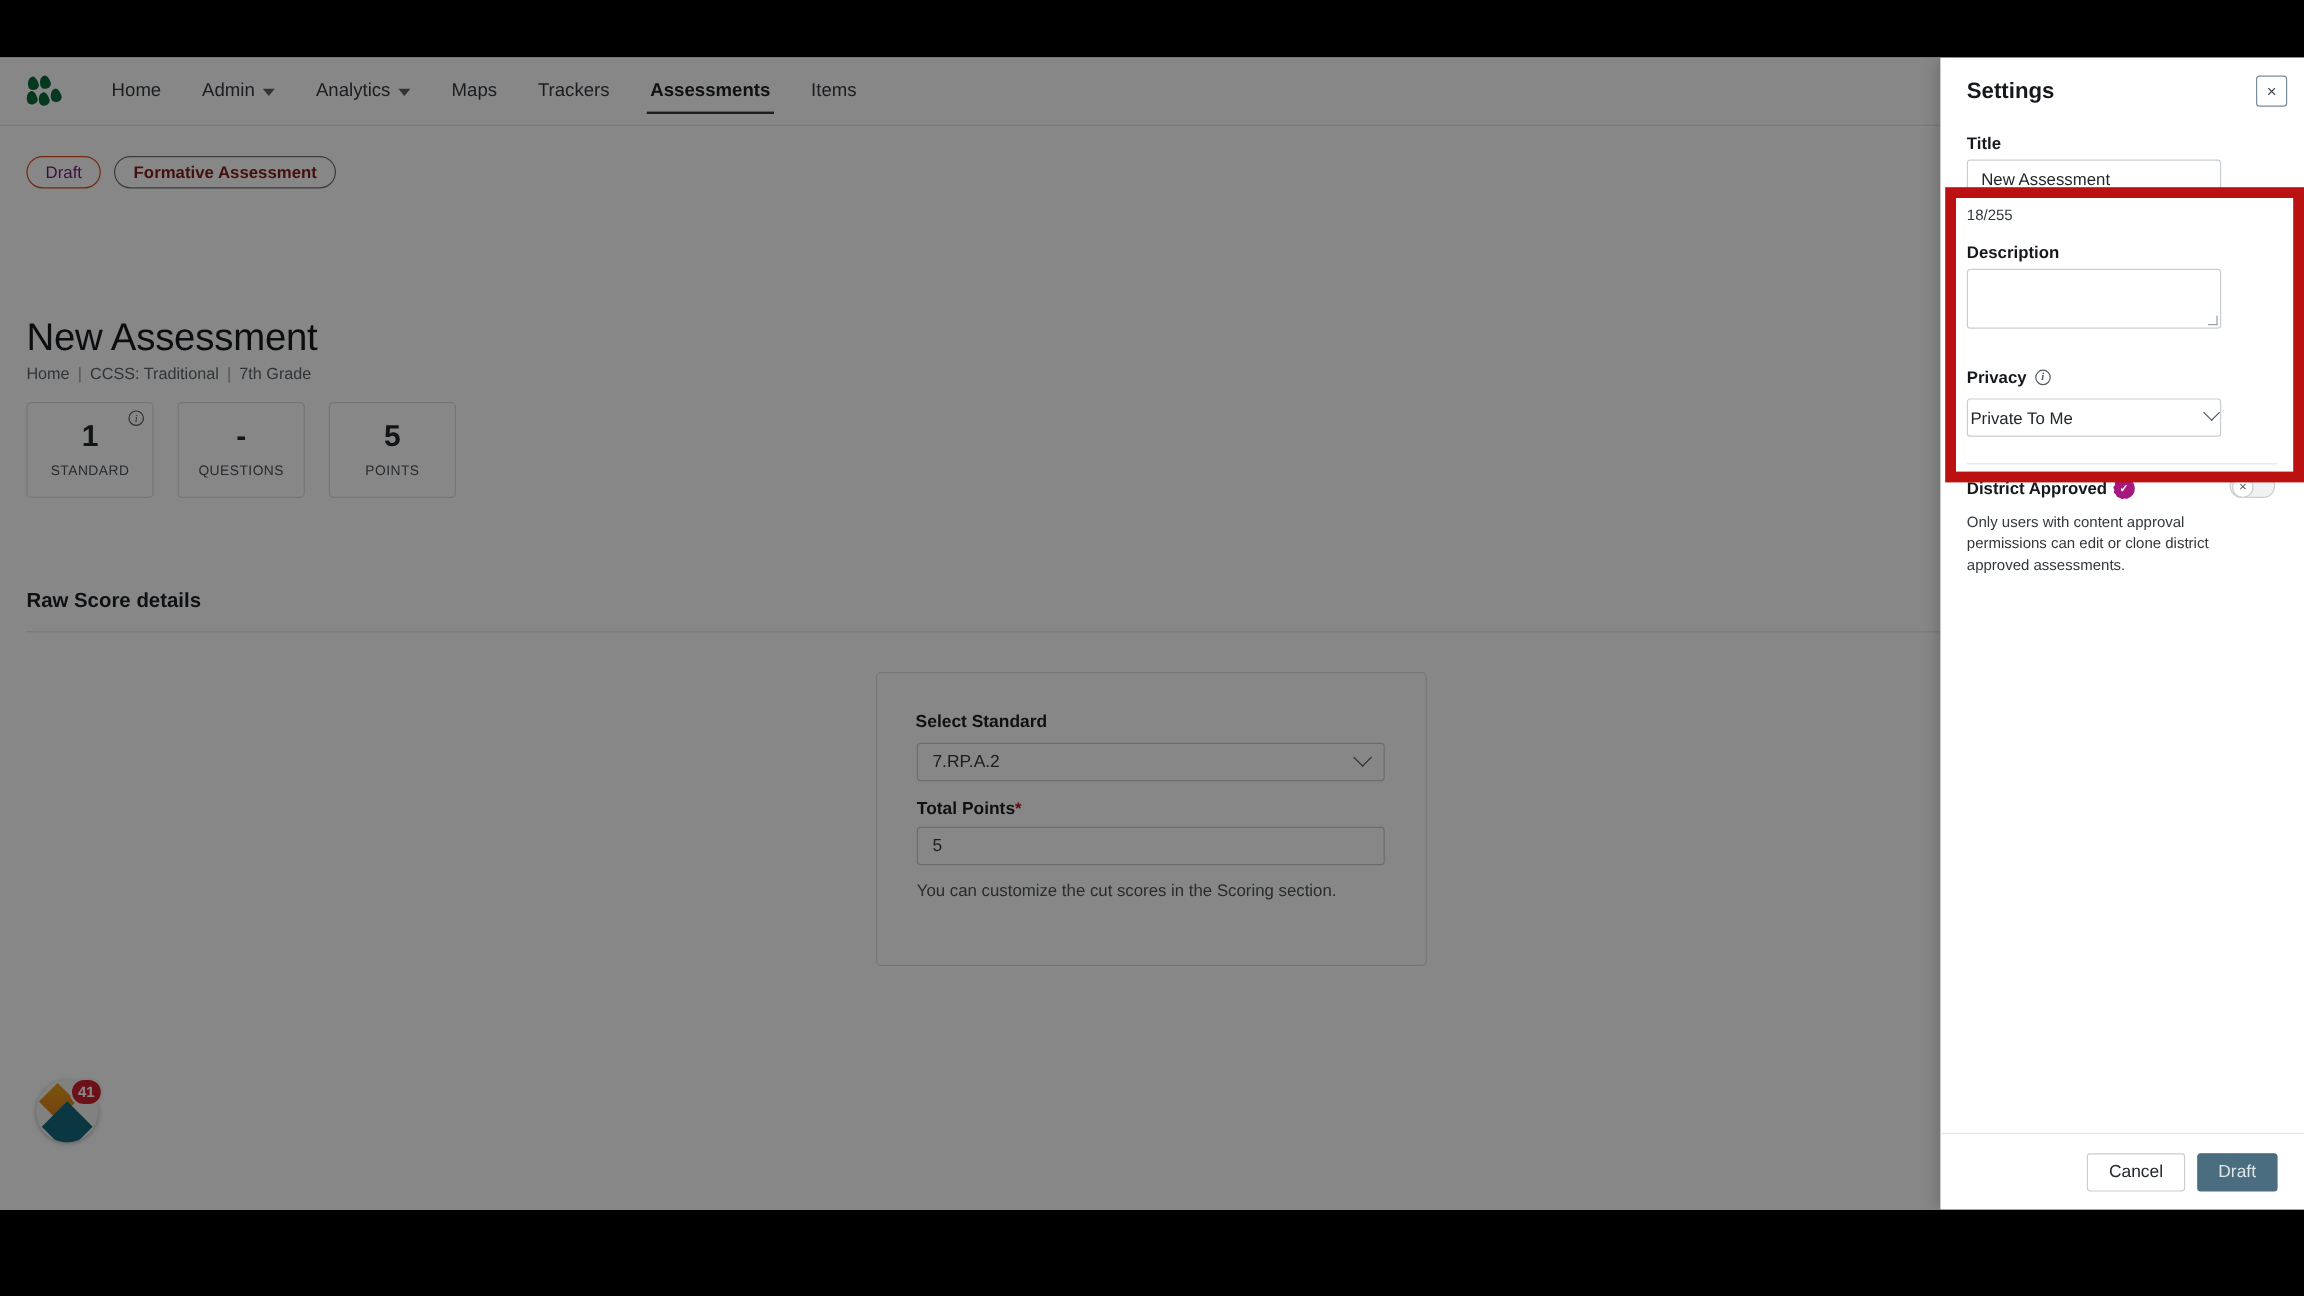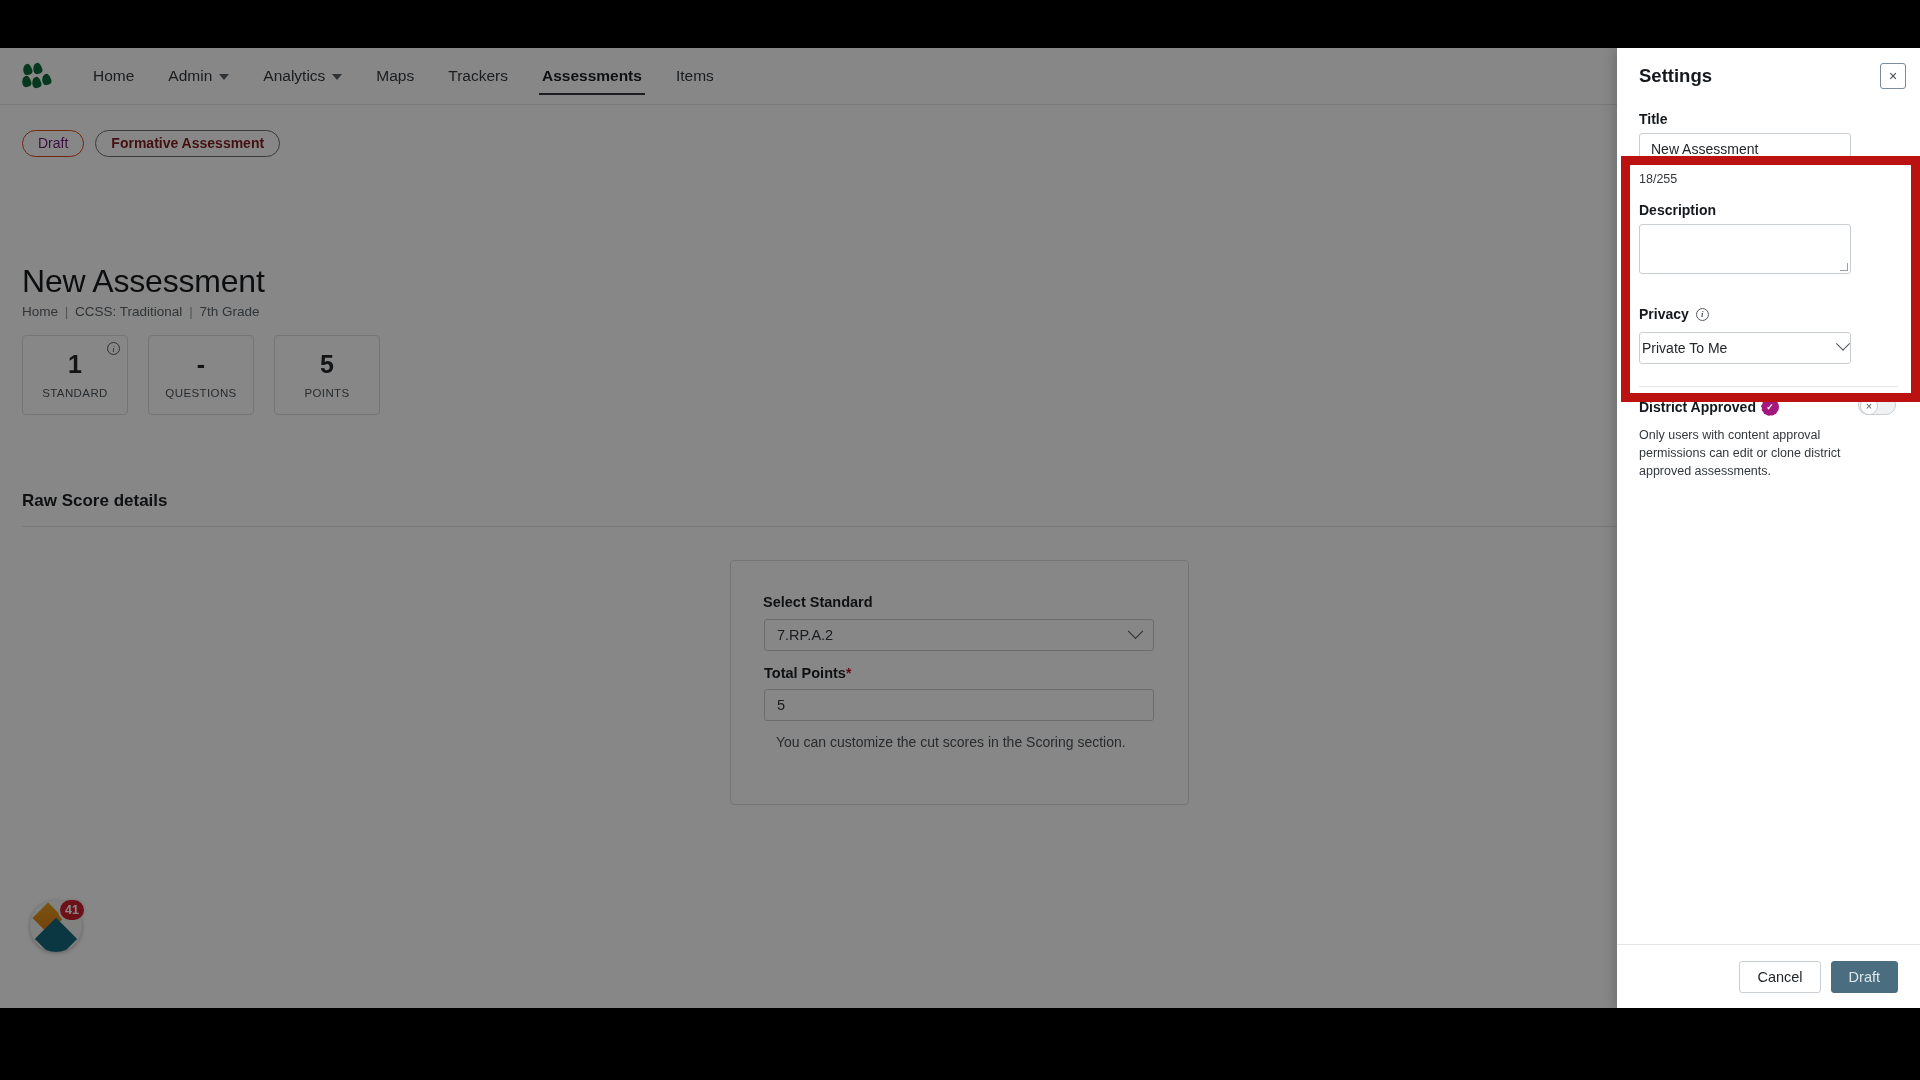--- a/index.html
+++ b/index.html
@@ -366,21 +366,21 @@
     <div class="fld" style="position:absolute;left:33px;top:58px;">
       <span>7.RP.A.2</span>
       <span class="chev"></span>
     </div>
     <div style="position:absolute;left:33px;top:104px;" class="fl">
       <span>Total Points</span><span class="req">*</span>
     </div>
     <div class="fld" style="position:absolute;left:33px;top:128px;">
       <span>5</span>
     </div>
-    <div id="helptext" style="position:absolute;left:33px;top:173px;margin-left:12px;">You can customize the cut scores in the Scoring section.</div>
+    <div id="helptext" style="position:absolute;left:33px;top:173px;">You can customize the cut scores in the Scoring section.</div>
   </div>
 
   <div id="fab">
     <div class="circ">
       <span class="dia d-or"></span>
       <span class="dia d-tl"></span>
     </div>
     <div class="badge">41</div>
   </div>
 

